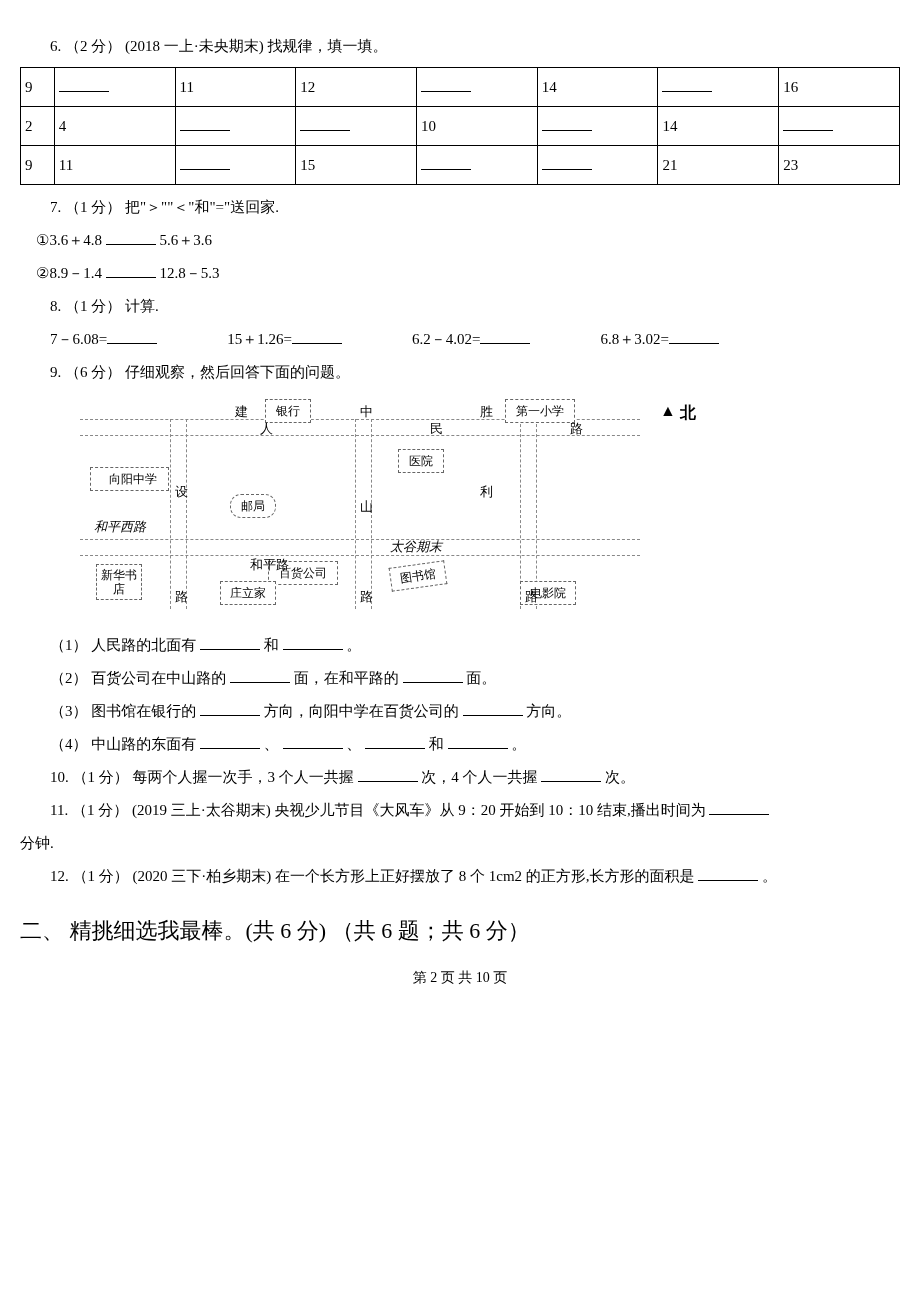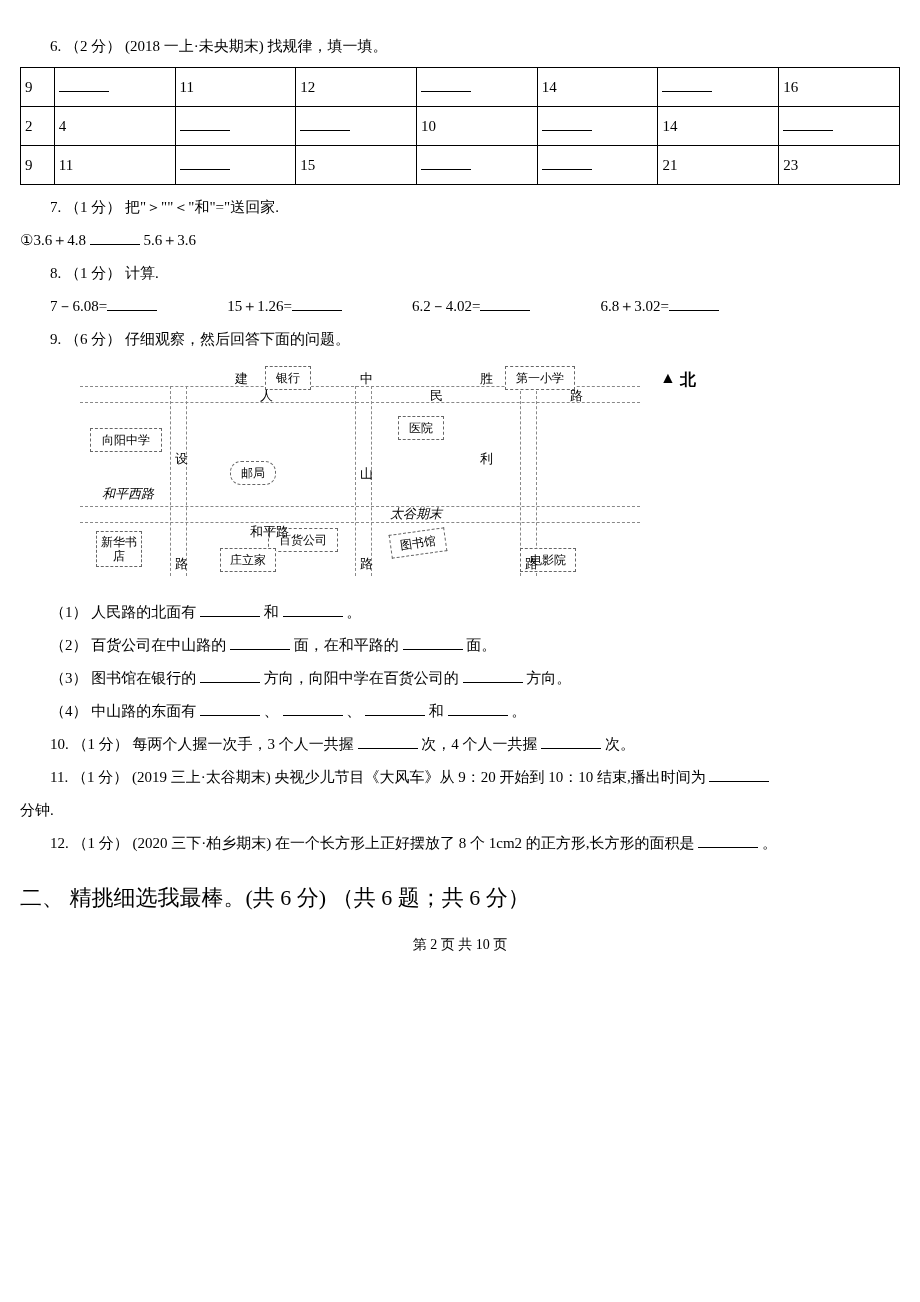--- a/index.html
+++ b/index.html
@@ -125,25 +125,30 @@
     <td><span>15</span></td>
     <td><span class="blank-cell"></span></td>
     <td><span class="blank-cell"></span></td>
     <td><span>21</span></td>
     <td><span>23</span></td>
   </tr>
 </tbody>
   </table>
 
 <div class="indent">7. （1 分） 把"＞""＜"和"="送回家.</div>
-<div class="row-flex" style="margin-left:0;flex-direction:column;">
+<div class="row-flex" style="margin-left:16px;flex-direction:column;">
   <div class="item" style="margin-right:140px;">
     <span>①3.6＋4.8</span>
     <span class="blank blank-s"></span>
     <span>5.6＋3.6</span>
+  </div>
+  <div class="item">
+    <span>②8.9－1.4</span>
+    <span class="blank blank-s"></span>
+    <span>12.8－5.3</span>
   </div>
 </div>
 
 <div class="indent">8. （1 分） 计算.</div>
 <div class="row-flex indent">
   <div class="item"><span>7－6.08=</span><span class="blank blank-s"></span></div>
   <div class="item"><span>15＋1.26=</span><span class="blank blank-s"></span></div>
   <div class="item"><span>6.2－4.02=</span><span class="blank blank-s"></span></div>
   <div class="item"><span>6.8＋3.02=</span><span class="blank blank-s"></span></div>
 </div>
@@ -168,30 +173,30 @@
     <div class="map-label" style="left:155px;top:5px;">建</div>
     <div class="dashed-box" style="left:185px;top:0;width:44px;height:22px;">银行</div>
     <div class="map-label" style="left:280px;top:5px;">中</div>
     <div class="map-label" style="left:400px;top:5px;">胜</div>
     <div class="dashed-box" style="left:425px;top:0;width:68px;height:22px;">第一小学</div>
 
     <div class="map-label" style="left:180px;top:22px;">人</div>
     <div class="map-label" style="left:350px;top:22px;">民</div>
     <div class="map-label" style="left:490px;top:22px;">路</div>
 
-    <div class="dashed-box" style="left:10px;top:62px;width:70px;height:22px;">向阳中学</div>
+    <div class="dashed-box" style="left:10px;top:68px;width:70px;height:22px;padding-left:7px;">向阳中学</div>
     <div class="dashed-box" style="left:318px;top:50px;width:44px;height:22px;">医院</div>
     <div class="dashed-box" style="left:150px;top:95px;width:44px;height:22px;border-radius:11px;">邮局</div>
     <div class="dashed-box" style="left:188px;top:130px;width:68px;height:22px;margin-top:32px;">百货公司</div>
 
     <div class="map-label" style="left:95px;top:85px;">设</div>
     <div class="map-label" style="left:280px;top:100px;">山</div>
     <div class="map-label" style="left:400px;top:85px;">利</div>
 
-    <div class="map-label" style="left:22px;top:120px;font-style:italic;font-family:Liberation Serif, serif;">和平西路</div>
+    <div class="map-label" style="left:14px;top:120px;font-style:italic;font-family:Liberation Serif, serif;">和平西路</div>
     <div class="map-label" style="left:170px;top:158px;">和平路</div>
     <div class="map-label" style="left:310px;top:140px;font-style:italic;">太谷期末</div>
 
     <div class="dashed-box" style="left:16px;top:165px;width:44px;height:34px;">新华书店</div>
     <div class="dashed-box" style="left:140px;top:182px;width:54px;height:22px;">庄立家</div>
     <div class="dashed-box" style="left:310px;top:165px;width:54px;height:22px;transform:rotate(-8deg);">图书馆</div>
     <div class="dashed-box" style="left:440px;top:182px;width:54px;height:22px;">电影院</div>
 
     <div class="map-label" style="left:95px;top:190px;">路</div>
     <div class="map-label" style="left:280px;top:190px;">路</div>

